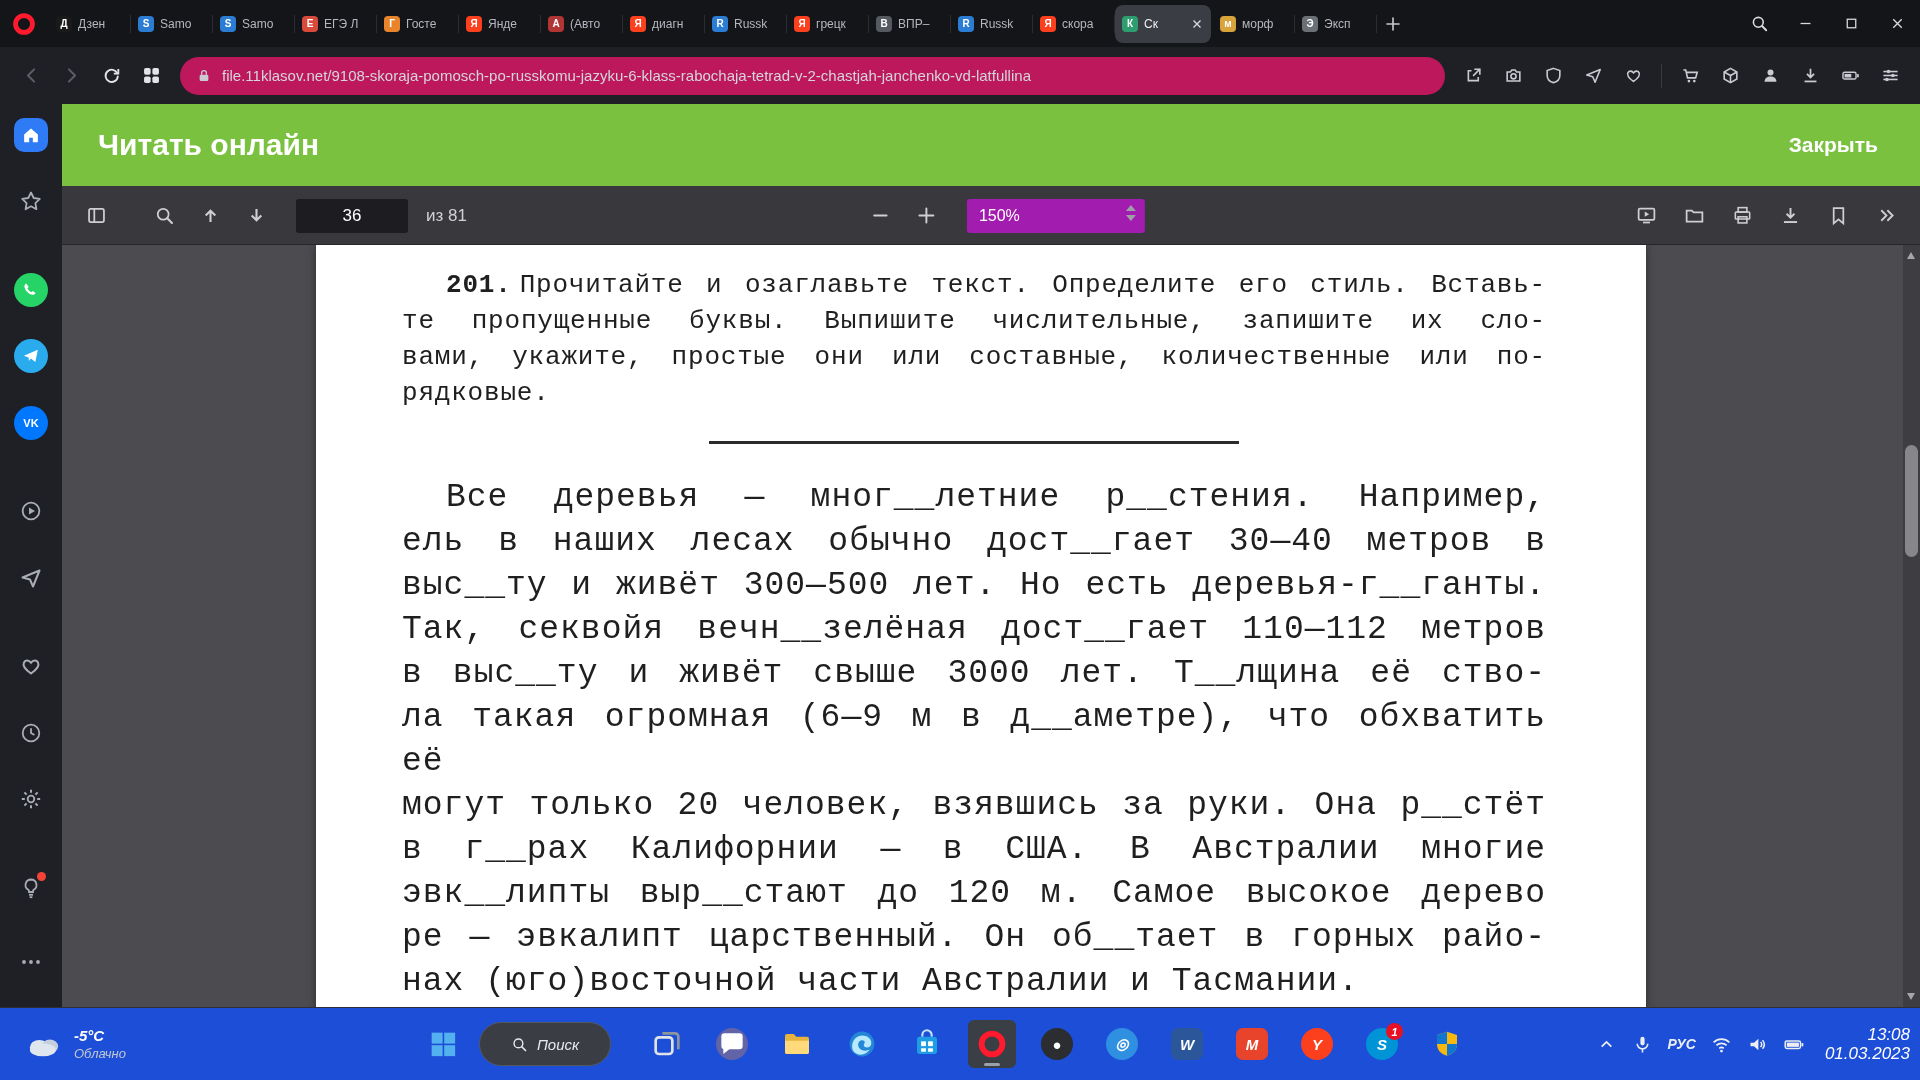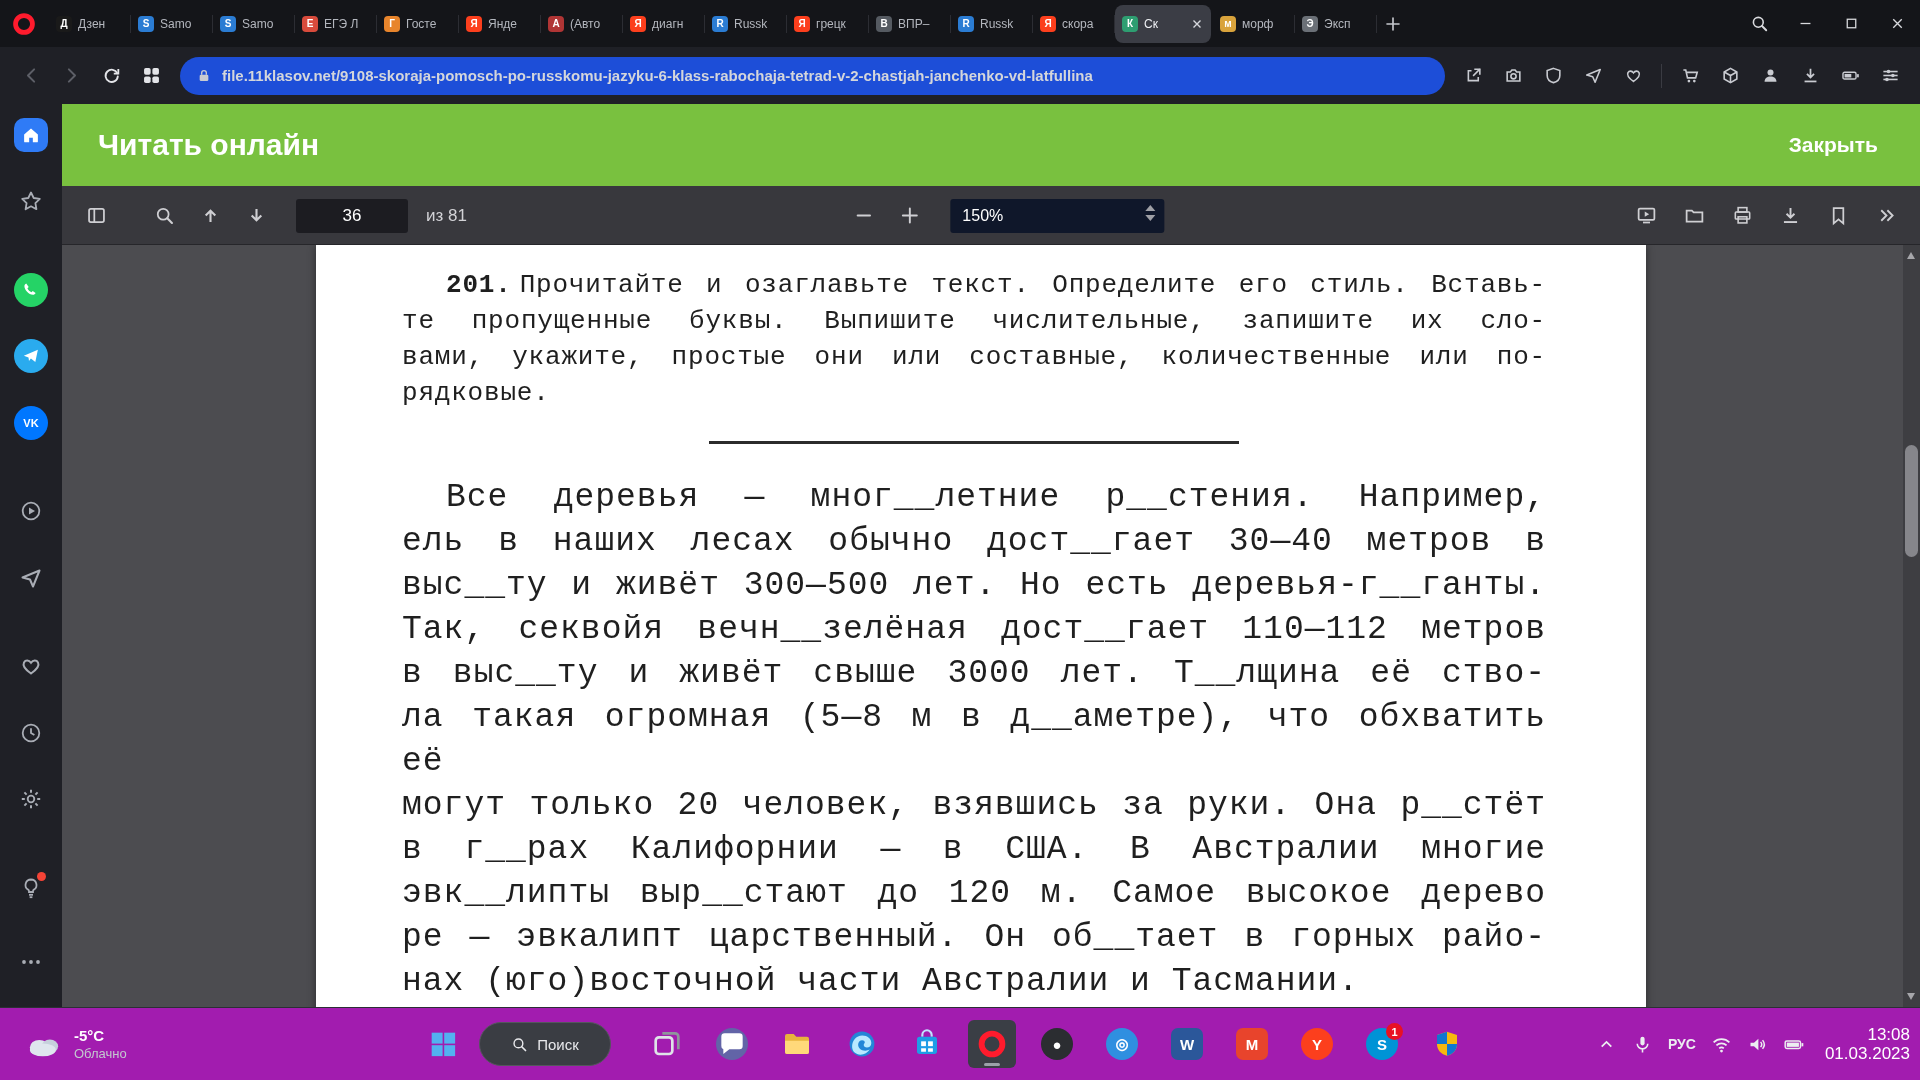--- a/index.html
+++ b/index.html
@@ -26,22 +26,22 @@
   .tb-spacer { flex:1; }
   .tab-search, .win-ctrl { width:46px; height:47px; display:flex; align-items:center; justify-content:center; color:#d9dade; }
   .tab-search svg { width:19px; height:19px; }
   .win-ctrl svg { width:17px; height:17px; }
 
   
   .addressbar { height:57px; background:#1f2026; display:flex; align-items:center; padding:0 12px; gap:2px; flex:none; }
   .nav-btn { width:38px; height:38px; border-radius:8px; display:flex; align-items:center; justify-content:center; color:#e3e4e8; flex:none; }
   .nav-btn.dim { color:#5d5f67; }
   .nav-btn svg { width:21px; height:21px; }
-  .url-pill { flex:1; height:38px; background:#1d4ed8; border-radius:19px; display:flex; align-items:center;
-              padding:0 16px; gap:10px; margin:0 8px; overflow:hidden;font-weight:bold; }
+  .url-pill { flex:1; height:38px; background:#be185d; border-radius:19px; display:flex; align-items:center;
+              padding:0 16px; gap:10px; margin:0 8px; overflow:hidden; }
   .url-pill .icon { color:#c9cbd1; flex:none; } .url-pill .icon svg{ width:16px; height:16px; }
   .url-text { color:#d4d6db; font-size:15px; white-space:nowrap; overflow:hidden; }
   .addr-group { display:flex; align-items:center; gap:4px; flex:none; }
   .abtn { width:36px; height:36px; border-radius:8px; display:flex; align-items:center; justify-content:center; color:#c9cbd1; }
   .abtn svg { width:19px; height:19px; }
   .addr-div { width:1px; height:24px; background:#3a3b42; margin:0 8px; flex:none; }
 
   
   .main { flex:1; display:flex; min-height:0; }
   .opera-sidebar { width:62px; background:#1f2026; display:flex; flex-direction:column; align-items:center; padding-top:9px; flex:none; }
@@ -65,21 +65,21 @@
   
   .pdftoolbar { height:59px; flex:none; background:#38383d; display:flex; align-items:center; padding:0 14px;
                 color:#d2d2d6; box-shadow: inset 0 -1px 0 #26262a; position:relative; }
   .tbtn { width:40px; height:40px; border-radius:3px; display:flex; align-items:center; justify-content:center; color:#cfcfd3; flex:none; }
   .tbtn svg { width:21px; height:21px; }
   .tb-left { display:flex; align-items:center; gap:6px; }
   .page-input { width:112px; height:34px; background:#1c1c21; border:0; border-radius:3px; color:#fff;
                 text-align:center; font-size:17px; font-family:"Liberation Sans",sans-serif; margin-left:14px; }
   .page-of { margin-left:12px; font-size:17px; color:#d2d2d6; }
   .tb-zoom { position:absolute; left:50%; transform:translateX(-46%); display:flex; align-items:center; gap:6px; }
-  .zoom-select { width:214px; height:34px; background:#0f172a; border-radius:3px; display:flex; align-items:center;
+  .zoom-select { width:178px; height:34px; background:#a21caf; border-radius:3px; display:flex; align-items:center;
                  padding:0 12px; font-size:16px; color:#fff; margin-left:15px; position:relative; }
   .spinners { position:absolute; right:9px; top:6px; display:flex; flex-direction:column; gap:4px; }
   .spin-up { width:0; height:0; border-left:5px solid transparent; border-right:5px solid transparent; border-bottom:6px solid #9fa0a6; }
   .spin-down { width:0; height:0; border-left:5px solid transparent; border-right:5px solid transparent; border-top:6px solid #9fa0a6; }
   .tb-right { margin-left:auto; display:flex; align-items:center; gap:8px; }
 
   
   .viewer { flex:1; background:#4c4c50; position:relative; overflow:hidden; }
   .page { position:absolute; left:254px; top:0; width:1330px; height:1500px; background:#fff;
           box-shadow:0 1px 8px rgba(0,0,0,.45); }
@@ -92,21 +92,21 @@
   .ex-num { font-weight:700; padding-right:8px; }
   .title-blank { width:530px; border-top:3px solid #2b2b2b; margin:30px auto 32px; }
 
   .vscroll { position:absolute; right:0; top:0; bottom:0; width:17px; background:#3e3e42; }
   .scroll-arrow { position:absolute; left:4px; width:0; height:0; }
   .scroll-arrow.up { top:7px; border-left:4.5px solid transparent; border-right:4.5px solid transparent; border-bottom:7px solid #a6a6aa; }
   .scroll-arrow.down { bottom:7px; border-left:4.5px solid transparent; border-right:4.5px solid transparent; border-top:7px solid #a6a6aa; }
   .scroll-thumb { position:absolute; left:2px; width:13px; top:200px; height:112px; border-radius:7px; background:#86868b; }
 
   
-  .taskbar { height:73px; flex:none; background:#a21caf; position:relative; border-top:1px solid #2c2f35; }
+  .taskbar { height:73px; flex:none; background:#1d4ed8; position:relative; border-top:1px solid #2c2f35;font-style:italic; }
   .weather { position:absolute; left:14px; top:0; height:100%; display:flex; align-items:center; gap:10px; padding:0 10px; }
   .weather svg { width:40px; height:30px; }
   .weather-temp { color:#fff; font-size:15px; font-weight:700; line-height:19px; }
   .weather-cond { color:#c3c8cf; font-size:13px; line-height:17px; }
   .tb-center { position:absolute; left:419px; top:0; height:100%; display:flex; align-items:center; gap:12px; }
   .tk-btn { width:48px; height:48px; border-radius:6px; display:flex; align-items:center; justify-content:center; position:relative; }
   .tk-btn.start svg { width:30px; height:30px; }
   .tk-btn .icon svg, .tk-btn > .icon { width:32px; height:32px; display:flex; }
   .tk-btn.active { background:#3a3e45; }
   .tk-btn.active::after { content:""; position:absolute; bottom:2px; left:16px; width:16px; height:3px; border-radius:2px; background:#9ba1a9; }
@@ -616,21 +616,21 @@
                 <div class="textline">вами, укажите, простые они или составные, количественные или по-</div>
                 <div class="textline last">рядковые.</div>
               </div>
             <div class="title-blank"></div>
             <div class="bodytext">
                 <div class="textline first">Все деревья — мног__летние р__стения. Например,</div>
                 <div class="textline">ель в наших лесах обычно дост__гает 30—40 метров в</div>
                 <div class="textline">выс__ту и живёт 300—500 лет. Но есть деревья-г__ганты.</div>
                 <div class="textline">Так, секвойя вечн__зелёная дост__гает 110—112 метров</div>
                 <div class="textline">в выс__ту и живёт свыше 3000 лет. Т__лщина её ство-</div>
-                <div class="textline">ла такая огромная (5—8 м в д__аметре), что обхватить её</div>
+                <div class="textline">ла такая огромная (6—9 м в д__аметре), что обхватить её</div>
                 <div class="textline">могут только 20 человек, взявшись за руки. Она р__стёт</div>
                 <div class="textline">в г__рах Калифорнии — в США. В Австралии многие</div>
                 <div class="textline">эвк__липты выр__стают до 120 м. Самое высокое дерево</div>
                 <div class="textline">ре — эвкалипт царственный. Он об__тает в горных райо-</div>
                 <div class="textline last">нах (юго)восточной части Австралии и Тасмании.</div>
               </div>
           </div>
         </div>
         <div class="vscroll">
           <span class="scroll-arrow up"></span>

